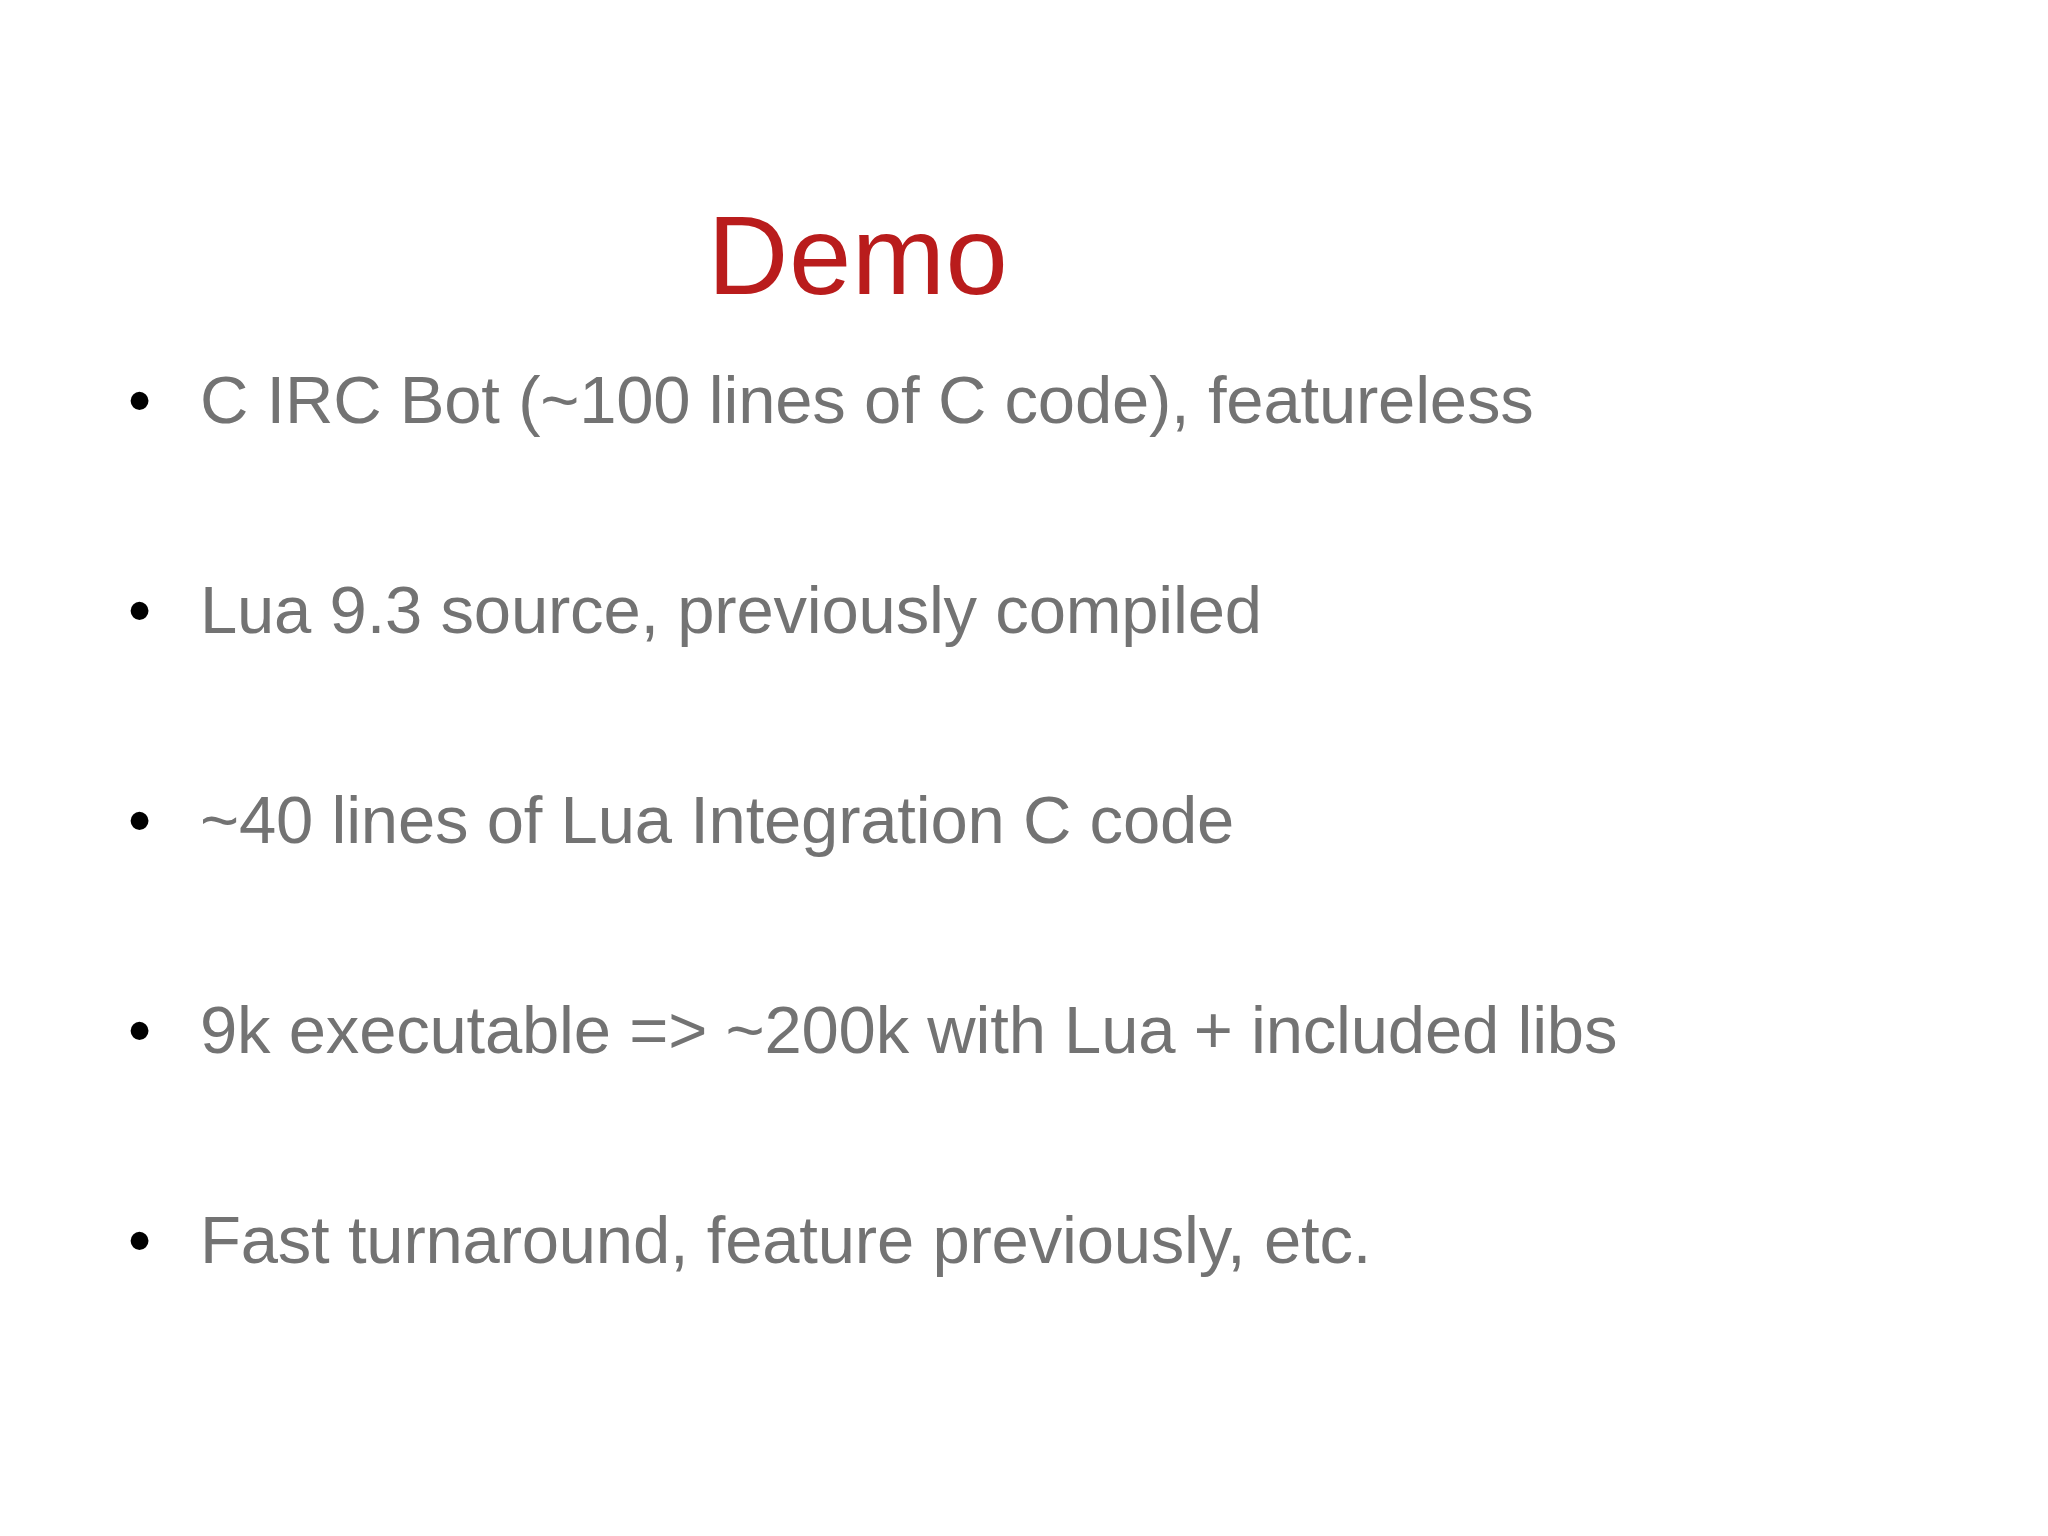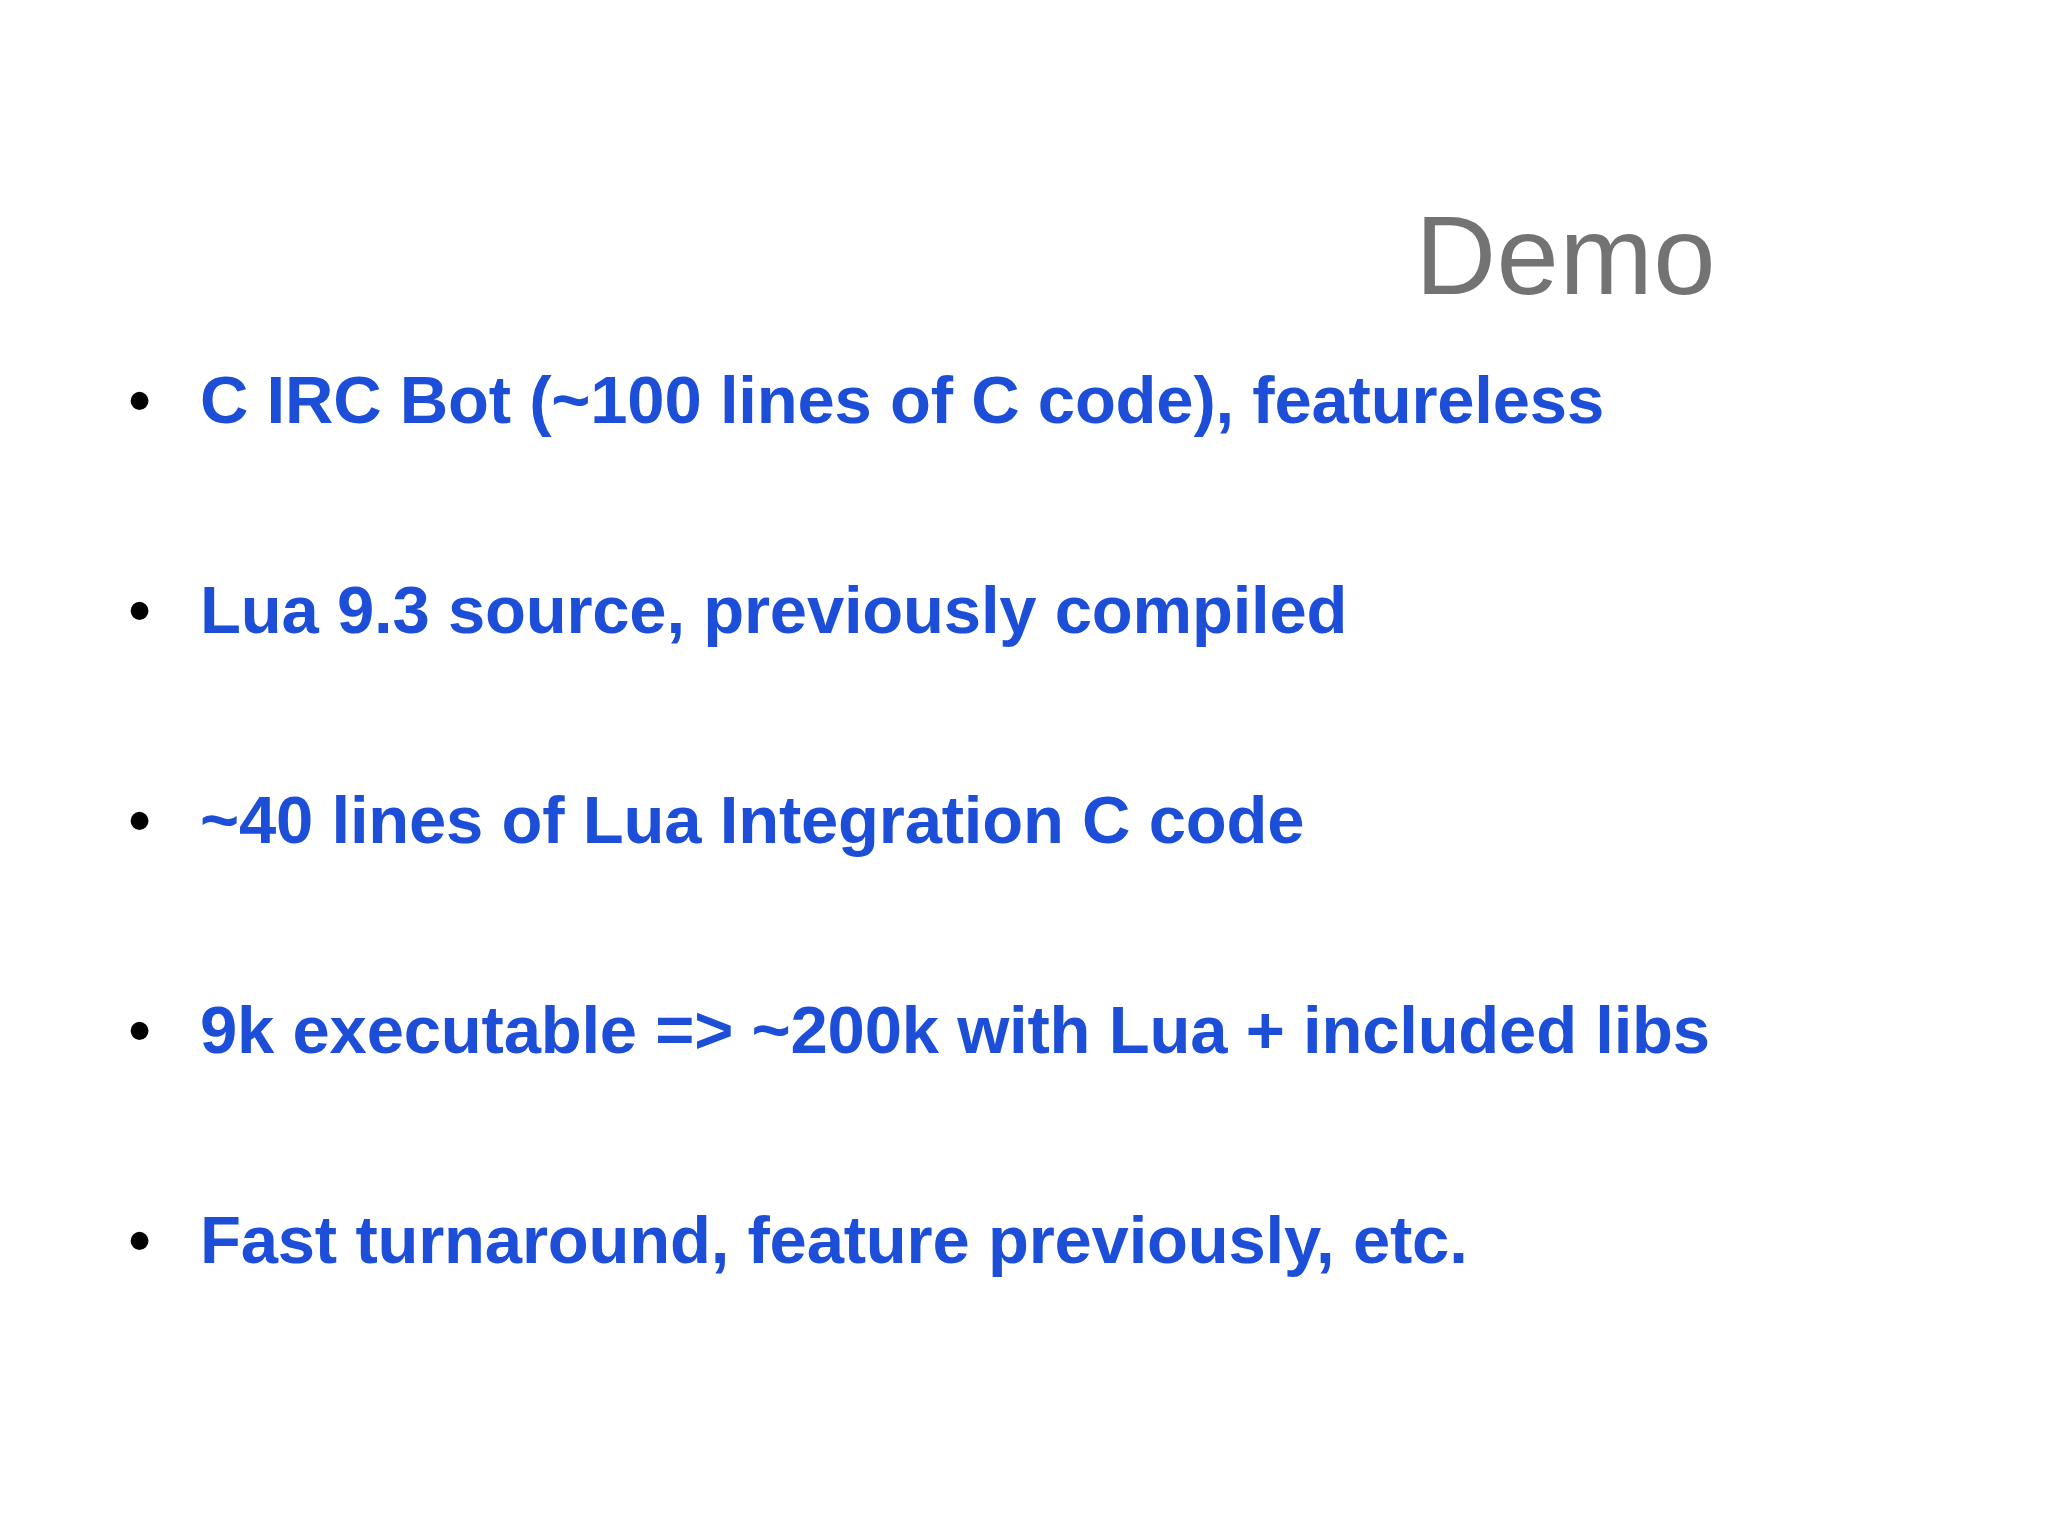--- a/index.html
+++ b/index.html
@@ -19,26 +19,26 @@
     color: #000000;
     -webkit-font-smoothing: antialiased;
   }
 
   
   .slide-title {
     position: absolute;
     left: 0;
     top: 118px;
     width: 1716px;
-    text-align: right;
+    text-align: center;
     font-size: 112px;
     font-weight: 400;
     line-height: 1.12;
     letter-spacing: 0.5px;
-    color: #737373;
+    color: #b91c1c;
     white-space: pre;
   }
 
   
   .bullet-list {
     position: absolute;
     left: 112px;
     top: 352px;
     width: 1840px;
     margin: 0;
@@ -67,23 +67,23 @@
     text-align: left;
     padding-left: 16px;
     box-sizing: border-box;
     color: #000000;
     user-select: none;
   }
 
   .bullet-text {
     flex: 1 1 auto;
     font-size: 67px;
-    font-weight: 700;
+    font-weight: 400;
     line-height: 96px;
-    color: #1d4ed8;
+    color: #737373;
     white-space: pre;
     letter-spacing: -0.2px;
   }
 </style>
 </head>
 <body>
 
 <div id="slide">
 
   <h1 class="slide-title">Demo</h1>

